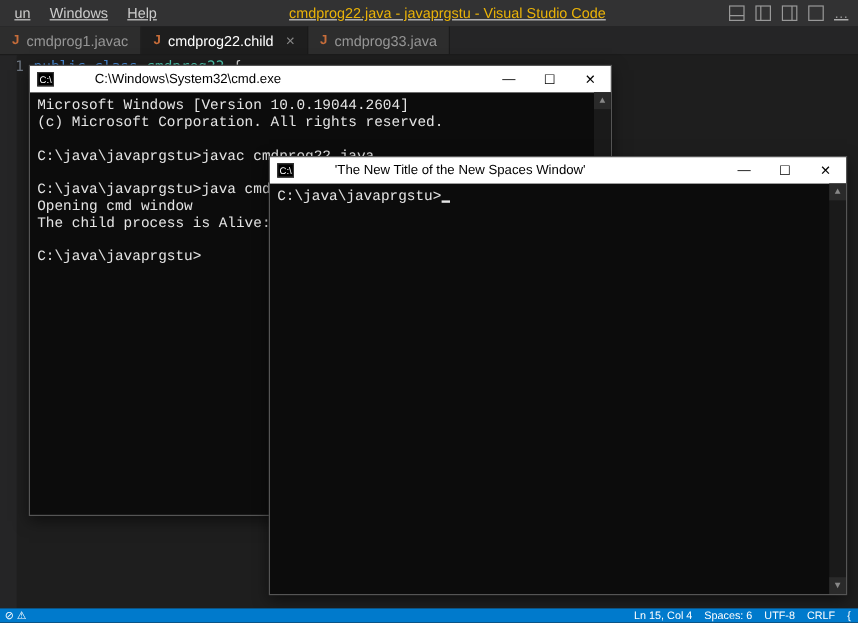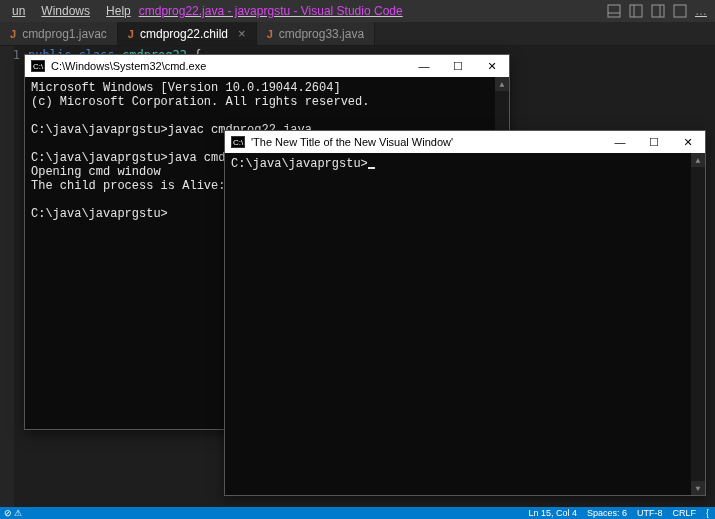--- a/index.html
+++ b/index.html
@@ -15,21 +15,21 @@
   
   .menubar {
     height: 22px;
     background: #323233;
     display: flex; align-items: center;
     padding: 0 4px;
     color: #cccccc;
     text-decoration: underline;
   }
   .menubar .menu-item { padding: 0 8px; cursor: default; }
-  .menubar .title { flex: 1; color: #d946ef; }
+  .menubar .title { flex: 1; text-align: center; color: #eab308; }
   .menubar .right { display: flex; align-items: center; gap: 8px; padding-right: 4px; }
   .menubar svg { display:block; }
   
   .tabbar {
     height: 24px;
     background: #252526;
     display: flex; align-items: stretch;
     border-bottom: 1px solid #1b1b1b;
   }
   .tab {
@@ -87,21 +87,21 @@
     font-size: 11px;
     padding-left: 6px;
   }
   .win .titlebar .cmd-icon {
     width: 14px; height: 12px;
     background: #000; color:#fff;
     display:flex; align-items:center; justify-content:center;
     font-size:8px; margin-right:6px;
     border:1px solid #333;
   }
-  .win .titlebar .title-text { flex: 1; }
+  .win .titlebar .title-text { flex: 1; margin-left: 28px; }
   .win .ctrls { display: flex; }
   .win .ctrl {
     width: 34px; height: 22px;
     display: flex; align-items: center; justify-content: center;
     color: #000;
   }
   .win .content {
     padding: 4px 6px;
     font-family: Consolas, "Courier New", monospace;
     font-size: 12px;
@@ -210,21 +210,21 @@
     <div class="scroll">
       <div class="up">▲</div>
       <div class="dn">▼</div>
     </div>
   </div>
 </div>
 
 <div id="win2" class="win">
   <div class="titlebar">
     <span class="cmd-icon">C:\</span>
-    <span class="title-text">'The New Title of the New Visual Window'</span>
+    <span class="title-text">'The New Title of the New Spaces Window'</span>
     <div class="ctrls">
       <div class="ctrl">—</div>
       <div class="ctrl">☐</div>
       <div class="ctrl close">✕</div>
     </div>
   </div>
   <div class="content"><span>C:\java\javaprgstu&gt;</span><span class="cursor"></span>
     <div class="scroll">
       <div class="up">▲</div>
       <div class="dn">▼</div>

